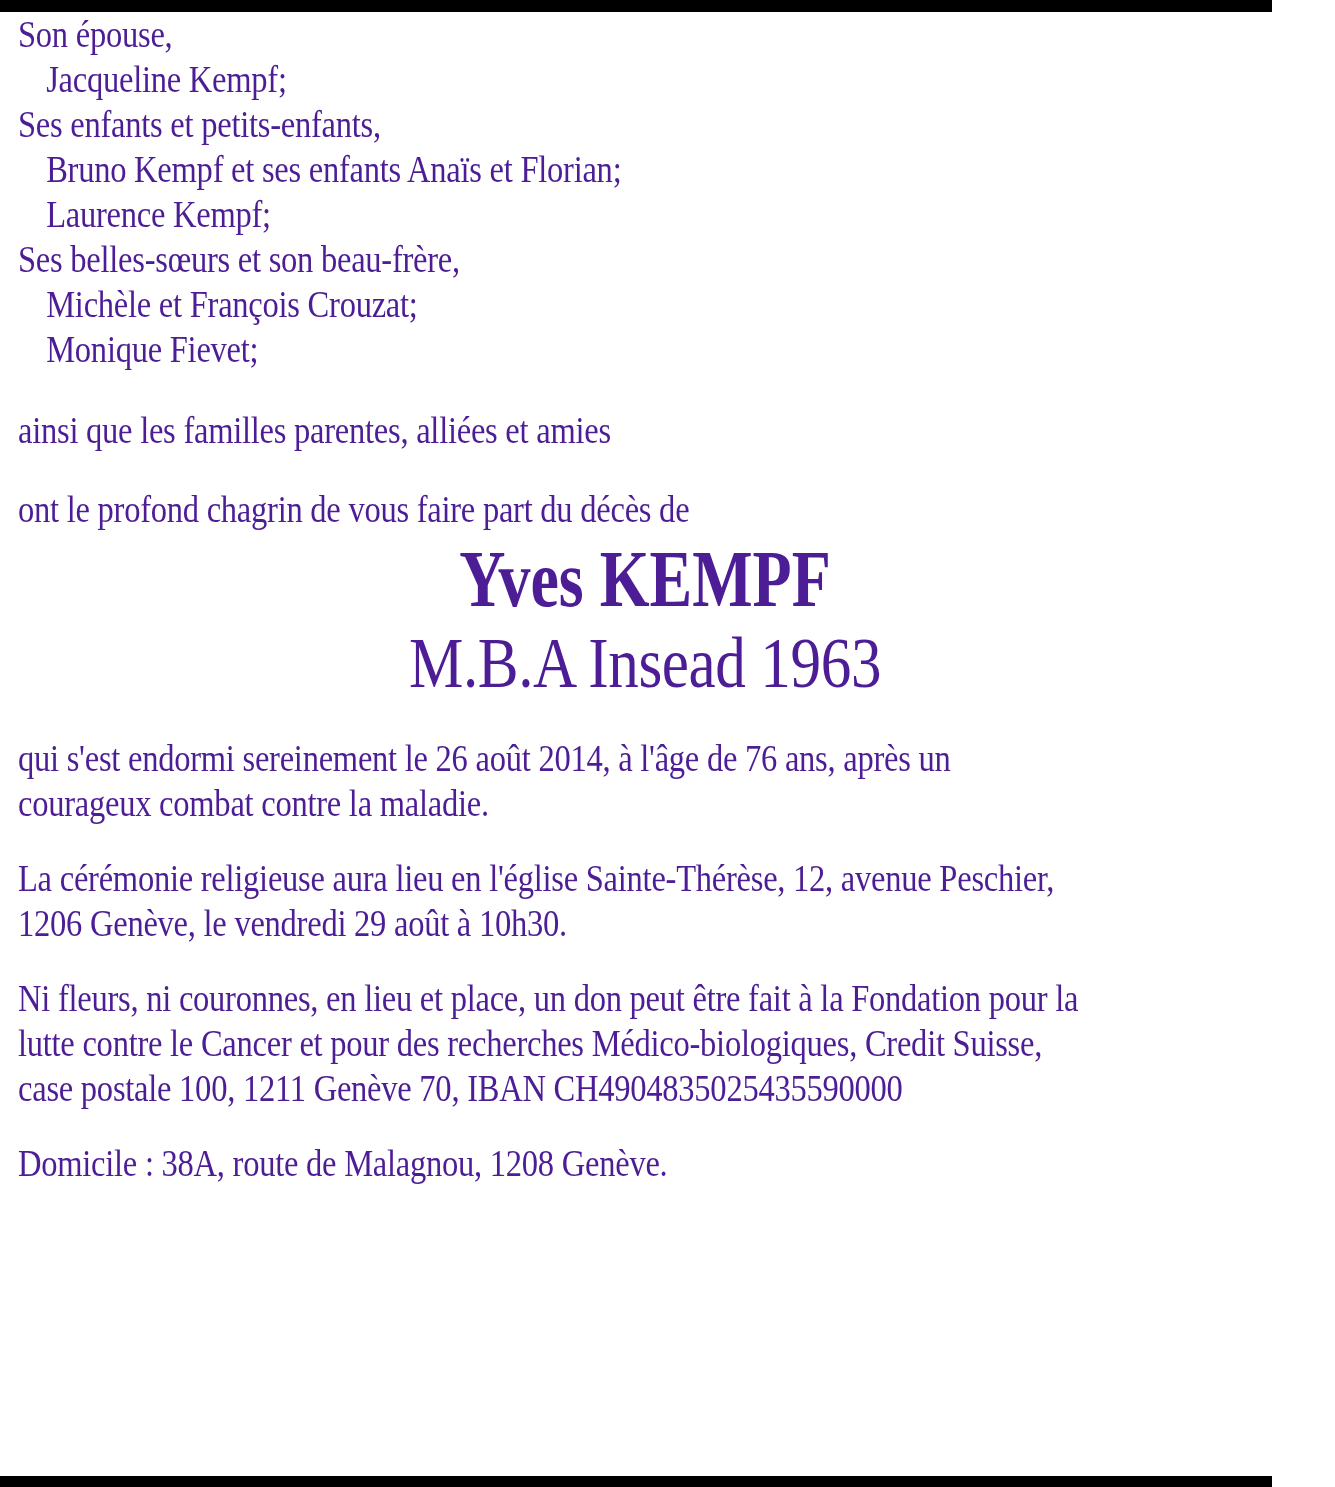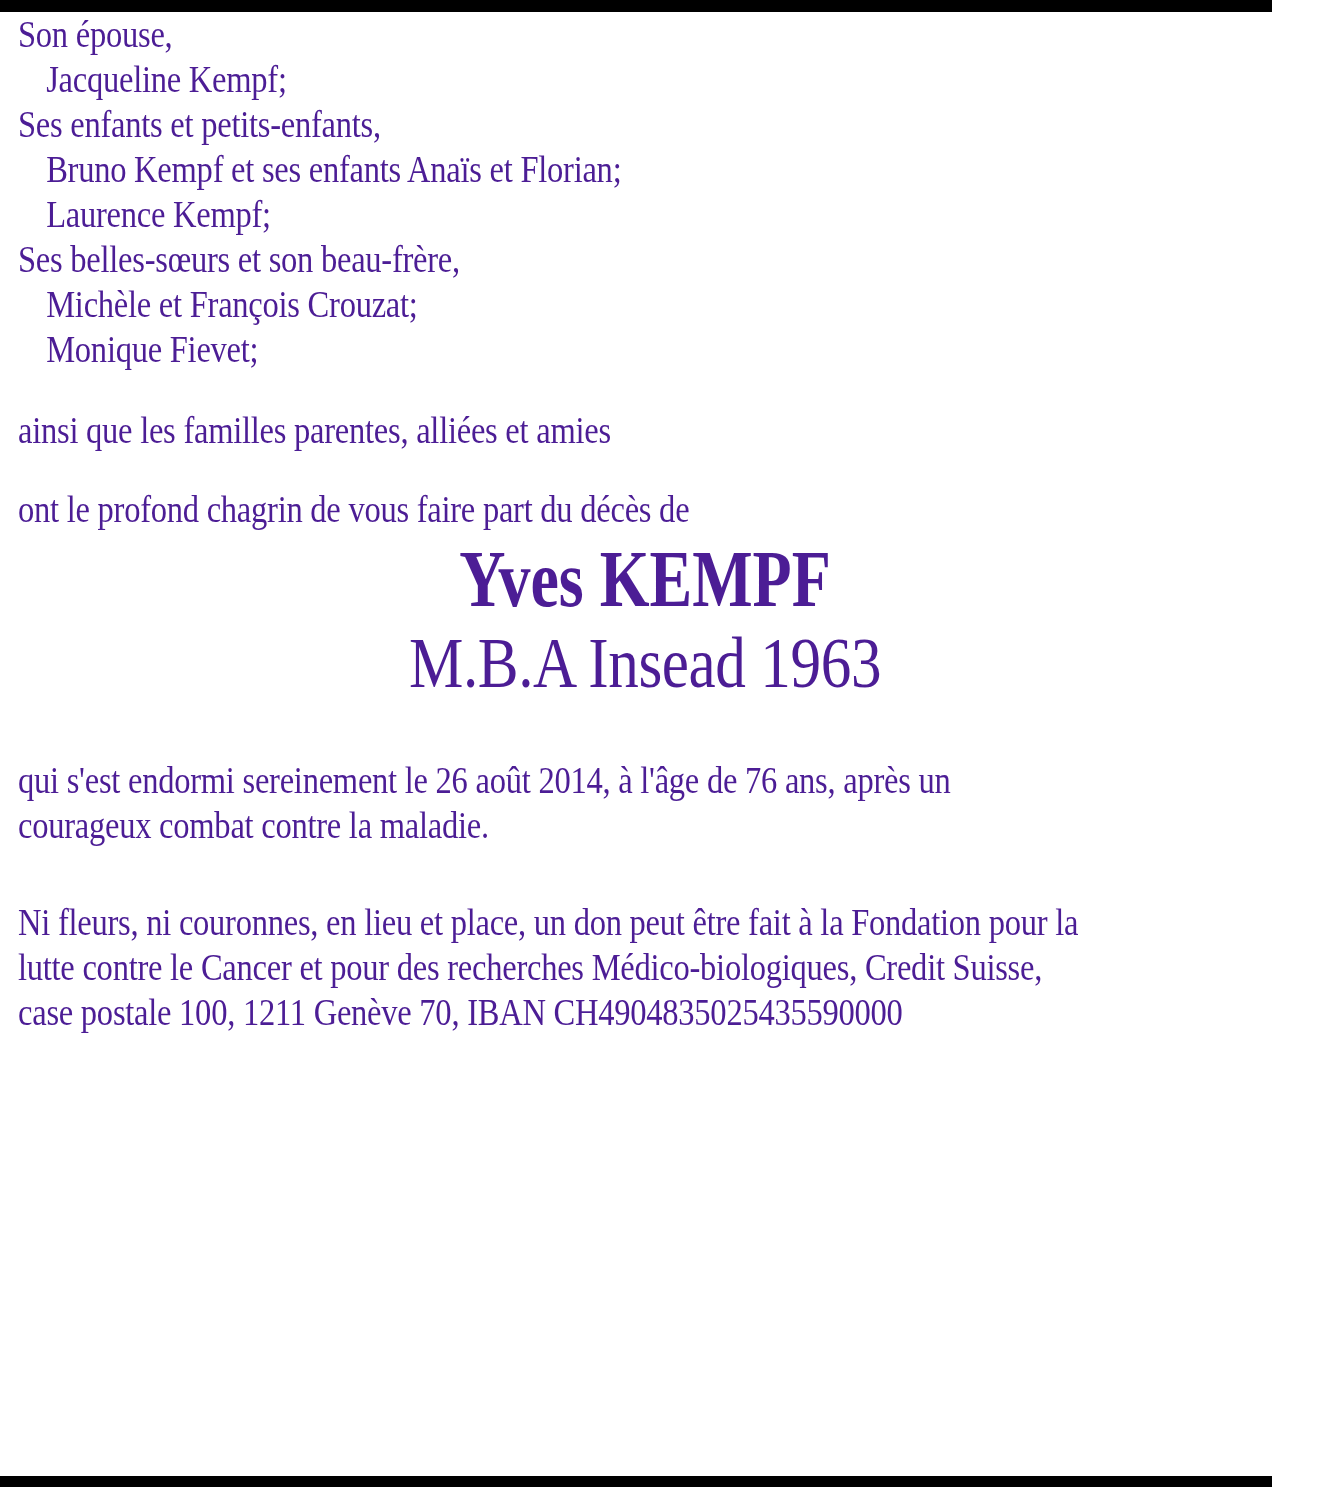--- a/index.html
+++ b/index.html
@@ -56,21 +56,21 @@
     margin: 0;
     font-size: 72px;
     font-weight: normal;
     line-height: 86px;
     text-align: center;
     white-space: nowrap;
     letter-spacing: -0.5px;
     transform: scaleX(0.85);
     transform-origin: center;
   }
-  .para { margin-top: 52px; }
+  .para { margin-top: 30px; }
 </style>
 </head>
 <body>
 
 <div class="page">
   <div class="border-bar top"></div>
 
   <div class="content">
 
     <div>
@@ -102,30 +102,40 @@
 
     <div>
 
         <div class="para">
 
             <div class="bline">qui s'est endormi sereinement le 26 août 2014, à l'âge de 76 ans, après un</div>
 
             <div class="bline">courageux combat contre la maladie.</div>
           </div>
 
+        <div class="para">
+
+            <div class="bline">La cérémonie religieuse aura lieu en l'église Sainte-Thérèse, 12, avenue Peschier,</div>
+
+            <div class="bline">1206 Genève, le vendredi 29 août à 10h30.</div>
+          </div>
 
         <div class="para">
 
             <div class="bline">Ni fleurs, ni couronnes, en lieu et place, un don peut être fait à la Fondation pour la</div>
 
             <div class="bline">lutte contre le Cancer et pour des recherches Médico-biologiques, Credit Suisse,</div>
 
             <div class="bline">case postale 100, 1211 Genève 70, IBAN CH4904835025435590000</div>
           </div>
 
 
+        <div class="para">
+
+            <div class="bline">Domicile : 38A, route de Malagnou, 1208 Genève.</div>
+          </div>
 
       </div>
 
   </div>
 
   <div class="border-bar bottom"></div>
 </div>
 
 </body></html>

